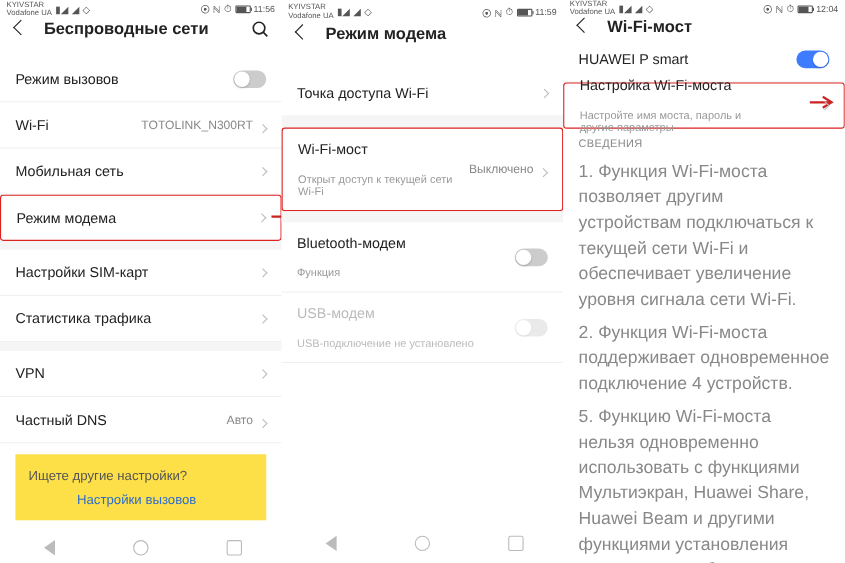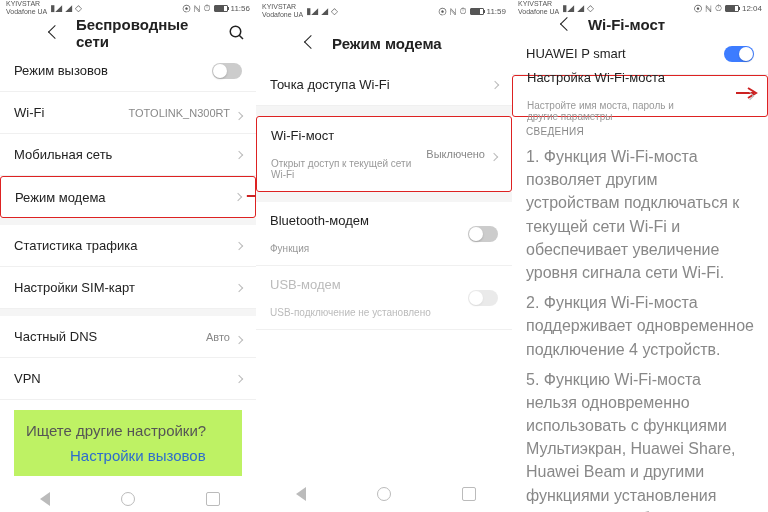--- a/index.html
+++ b/index.html
@@ -8,36 +8,36 @@
 
   .status-bar { height: 22px; display: flex; justify-content: space-between; align-items: center; padding: 0 6px; font-size: 8px; color: #555; }
   .status-left { display: flex; gap: 3px; align-items: center; }
   .status-right { display: flex; gap: 3px; align-items: center; }
   .carrier { font-size: 7px; line-height: 8px; }
   .ico { font-size: 9px; }
   .battery { width: 14px; height: 7px; border: 1px solid #555; border-radius: 1px; position: relative; }
   .battery::after { content: ""; position: absolute; right: -2px; top: 1px; width: 1px; height: 3px; background: #555; }
   .battery-fill { background: #555; height: 100%; width: 75%; }
 
-  .header { height: 42px; display: flex; align-items: center; padding: 0 10px; gap: 14px; margin-left: 36px; }
+  .header { height: 42px; display: flex; padding: 0 10px; gap: 14px; }
   .header-title { font-size: 15px; font-weight: 600; color: #222; flex: 1; }
   .row { display: flex; align-items: center; padding: 11px 14px; justify-content: space-between; border-bottom: 1px solid #f0f0f0; min-height: 42px; }
   .row-label { font-size: 13px; color: #222; }
   .row-sub { font-size: 10px; color: #999; margin-top: 15px; }
   .row-right { display: flex; align-items: flex-end; gap: 6px; }
   .row-value { font-size: 11px; color: #888; }
   .gap { height: 10px; background: #f5f5f5; }
   .section-hdr { font-size: 10px; color: #888; padding: 9px 14px 4px; letter-spacing: 0.3px; }
 
   .toggle { width: 30px; height: 16px; border-radius: 8px; background: #ccc; position: relative; }
   .toggle::after { content: ""; position: absolute; width: 14px; height: 14px; background: #fff; border-radius: 50%; top: 1px; left: 1px; box-shadow: 0 1px 2px rgba(0,0,0,0.2); }
   .toggle.on { background: #3d7cff; }
   .toggle.on::after { left: 15px; }
 
-  .info-box { margin: 10px 14px; background: #bef264; padding: 12px; font-size: 15px; }
+  .info-box { margin: 10px 14px; background: #fde047; padding: 12px; font-size: 12px; }
   .info-q { color: #555; }
   .info-link { color: #2d6ccd; margin-top: 8px; font-weight: 500; margin-left: 44px; }
 
   .details { padding: 4px 14px; font-size: 16px; color: #888; line-height: 1.45; }
   .details p { margin-bottom: 7px; }
 
   .nav-bar { margin-top: auto; height: 36px; display: flex; justify-content: space-around; align-items: center; }
   .nav-icon { width: 14px; height: 14px; }
   .tri { border-style: solid; border-width: 7px 10px 7px 0; border-color: transparent #bbb transparent transparent; }
   .circ { border: 1.5px solid #bbb; border-radius: 50%; }
@@ -103,38 +103,38 @@
     <span class="row-label">Режим модема</span>
     <div class="chevron"></div>
     <div class="red-arrow" style="right:-2px; top:12px; transform:translateX(60%);">
         <svg width="26" height="14" viewBox="0 0 26 14">
           <path d="M0 7 L18 7 M12 2 L20 7 L12 12" fill="none" stroke="#c22" stroke-width="2"></path>
         </svg>
       </div>
   </div>
   <div class="gap"></div>
   <div class="row">
+    <span class="row-label">Настройки SIM-карт</span>
+    <div class="chevron"></div>
+  </div>
+  <div class="row">
     <span class="row-label">Статистика трафика</span>
     <div class="chevron"></div>
   </div>
-  <div class="row">
-    <span class="row-label">Настройки SIM-карт</span>
-    <div class="chevron"></div>
-  </div>
-  <div class="gap"></div>
+  <div class="gap"></div>
+  <div class="row">
+    <span class="row-label">VPN</span>
+    <div class="chevron"></div>
+  </div>
   <div class="row">
     <span class="row-label">Частный DNS</span>
     <div class="row-right">
         <span class="row-value">Авто</span>
         <div class="chevron"></div>
       </div>
-  </div>
-  <div class="row">
-    <span class="row-label">VPN</span>
-    <div class="chevron"></div>
   </div>
   <div class="info-box">
     <div class="info-q">Ищете другие настройки?</div>
     <div class="info-link">Настройки вызовов</div>
   </div>
 
   <div class="nav-bar">
     <div class="nav-icon tri"></div>
     <div class="nav-icon circ"></div>
     <div class="nav-icon sq"></div>

